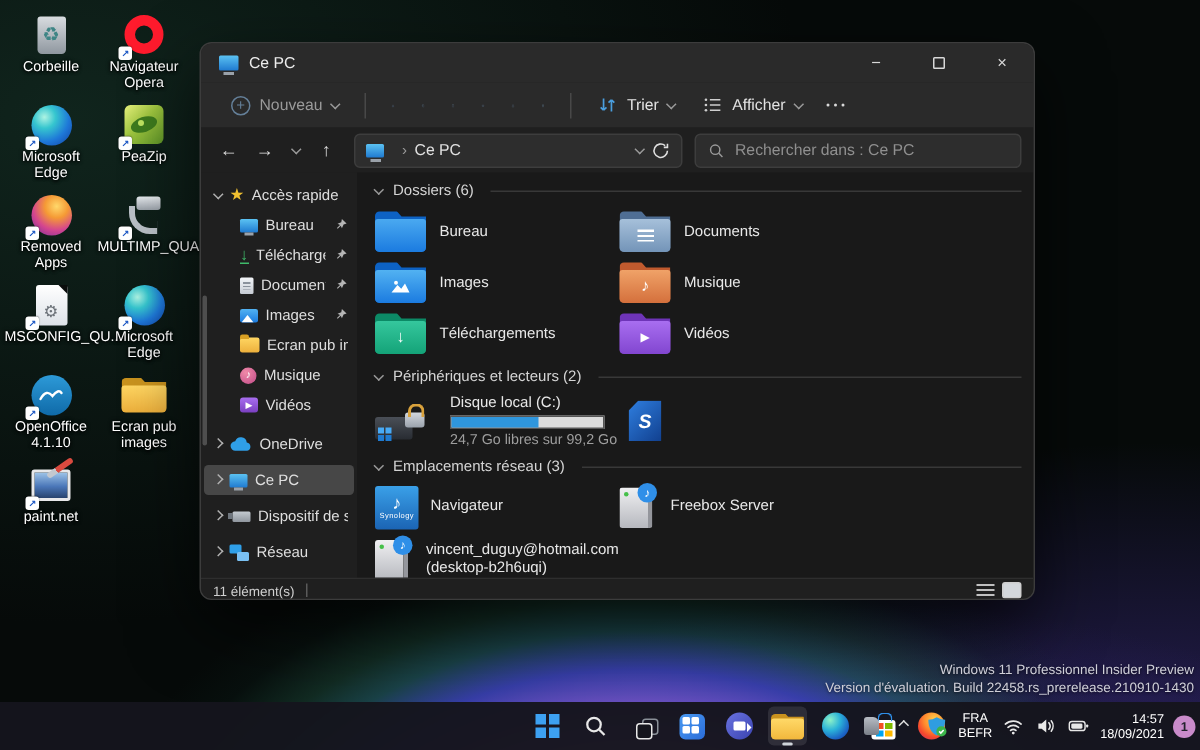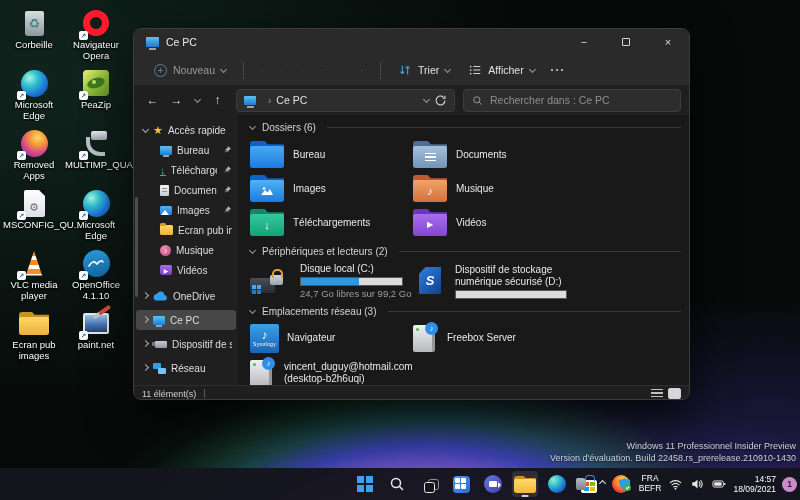--- a/index.html
+++ b/index.html
@@ -246,27 +246,20 @@
     </div>
     <div class="dicon">
       <div class="dart">
           <div class="i-edge"></div>
           <span class="sc">↗</span>
         </div>
       <div class="dlbl">Microsoft Edge</div>
     </div>
     <div class="dicon">
       <div class="dart">
-          <div class="i-vlc"></div>
-          <span class="sc">↗</span>
-        </div>
-      <div class="dlbl">VLC media player</div>
-    </div>
-    <div class="dicon">
-      <div class="dart">
           <div class="i-ooo">
             <svg width="18" height="12" viewBox="0 0 18 12">
               <path d="M2 9q4-7 8-2q4-5 6-2" stroke="#fff" stroke-width="1.6" fill="none" stroke-linecap="round"></path>
             </svg>
           </div>
           <span class="sc">↗</span>
         </div>
       <div class="dlbl">OpenOffice 4.1.10</div>
     </div>
     <div class="dicon">
@@ -542,26 +535,20 @@
             <div class="dinfo">
               <span class="dname">Disque local (C:)</span>
               <div class="pbar">
                   <div class="pfill" style="width: 57%;"></div>
                 </div>
               <span class="ddetail">24,7 Go libres sur 99,2 Go</span>
             </div>
           </div>
           <div class="dtile">
             <div class="sd-icon">S</div>
-            <div class="dinfo">
-              <span class="dname">Dispositif de stockage numérique sécurisé (D:)</span>
-              <div class="pbar wide">
-                  <div class="pfill" style="width: 0%;"></div>
-                </div>
-            </div>
           </div>
         </div>
 
         <div class="sechead">
           <span class="chv"></span>
           <span>Emplacements réseau (3)</span>
           <span class="line"></span>
         </div>
         <div class="tgrid">
           <div class="ntile">

